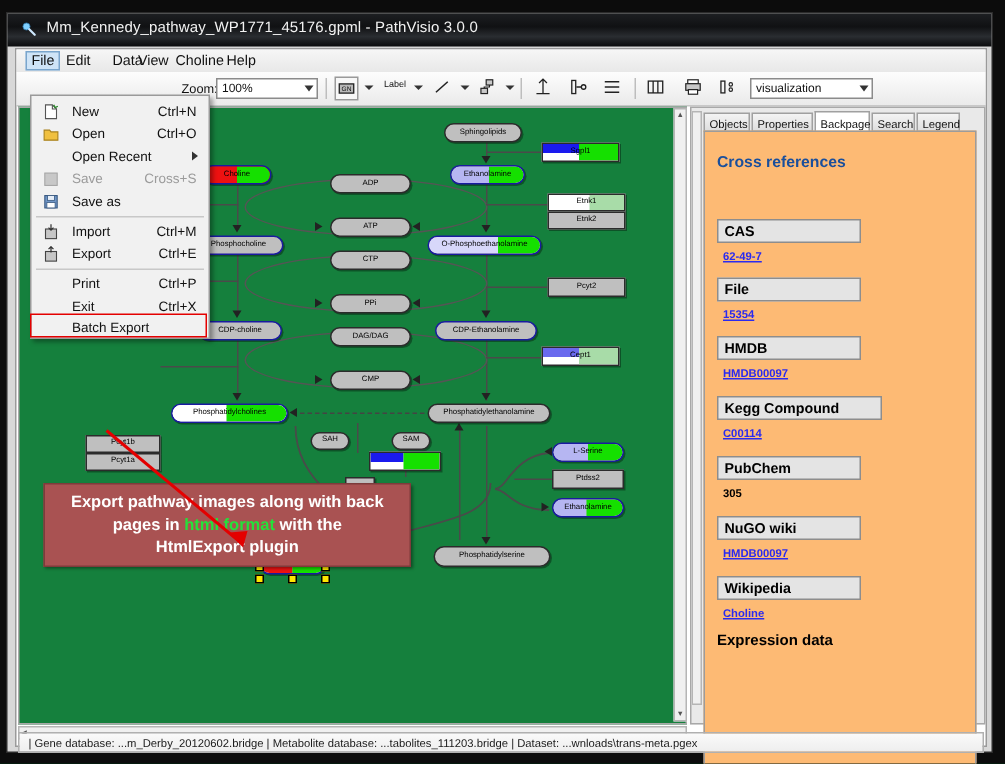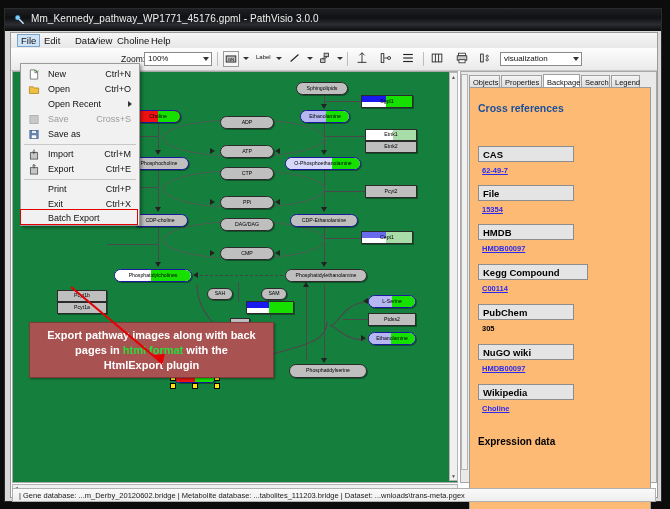--- a/index.html
+++ b/index.html
@@ -501,21 +501,21 @@
 
           <div class="xref-box" style="top:216px;">PubChem</div>
           <div class="xref-val plain" style="top:236px;">305</div>
 
           <div class="xref-box" style="top:256px;">NuGO wiki</div>
           <div class="xref-val" style="top:276px;">HMDB00097</div>
 
           <div class="xref-box" style="top:296px;">Wikipedia</div>
           <div class="xref-val" style="top:316px;">Choline</div>
 
-          <div class="expr" style="top:348px;text-align:center;">Expression data</div>
+          <div class="expr" style="top:334px;text-align:center;">Expression data</div>
         </div>
 
         <div class="vscroll" style="left:0px;top:2px;height:396px;width:7px;"></div>
       </div>
 
       <div class="hscroll" style="left:1px;top:451px;width:446px;">
         <div class="scroll-arrow" style="left:1px;top:0;">◀</div>
       </div>
 
       <div class="statusbar" style="left:1px;top:455px;width:644px;">

